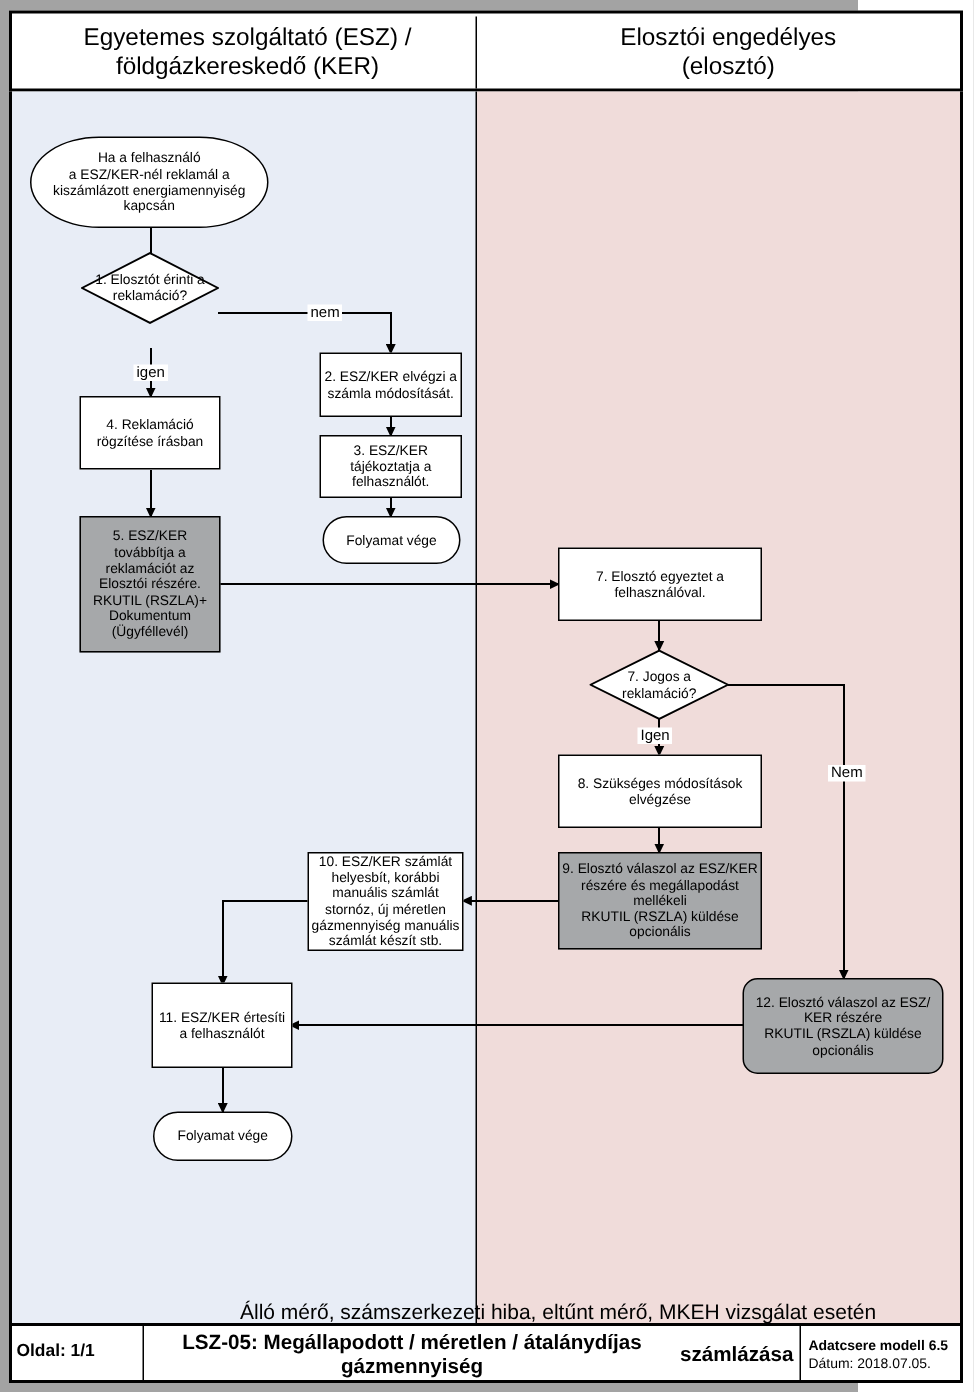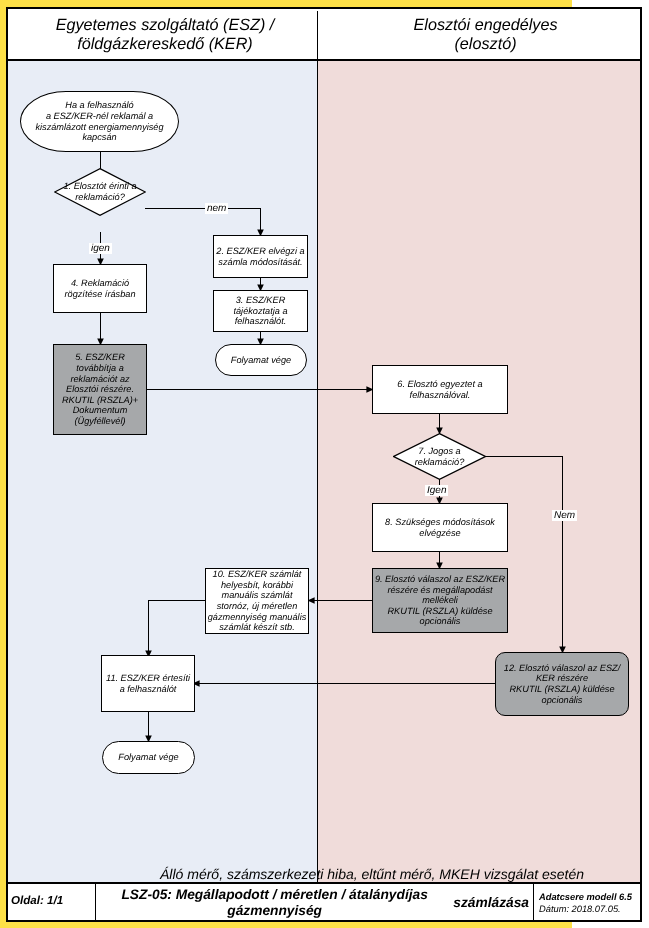--- a/index.html
+++ b/index.html
@@ -4,21 +4,21 @@
 <style>
   * { box-sizing: border-box; }
   html, body { margin:0; padding:0; background:#fff; }
   body {
     width: 649px; height: 928px;
     font-family: "Liberation Sans", sans-serif;
     overflow: hidden;
     -webkit-font-smoothing: antialiased;
     text-rendering: geometricPrecision;
   }
-  #page { position: relative; width: 572px; height: 928px; background:#fde047;font-style:italic; }
+  #page { position: relative; width: 572px; height: 928px; background:#a3a3a3; }
 
   
   .hdr-band { position:absolute; left:6px; top:7px; width:636px; height:54px;
               border:2px solid #000; background:#fff; display:flex; padding-top:2px; }
   .hdr-cell { display:flex; align-items:center; justify-content:center; text-align:center;
               font-size:16.2px; line-height:19px; color:#000; }
   .hdr-cell.left { width:310px; border-right:1.5px solid #000; padding-left:5px; }
   .hdr-cell.right { flex:1; padding-left:13px; }
 
   
@@ -158,21 +158,21 @@
           <div>továbbítja a</div>
           <div>reklamációt az</div>
           <div>Elosztói részére.</div>
           <div>RKUTIL (RSZLA)+</div>
           <div>Dokumentum</div>
           <div>(Ügyféllevél)</div>
         </div>
       </div>
       <div class="node process" style="left: 372px; top: 365px; width: 136px; height: 49px;">
         <div class="txt">
-          <div>6. Elosztó egyeztet a</div>
+          <div>7. Elosztó egyeztet a</div>
           <div>felhasználóval.</div>
         </div>
       </div>
       <div class="node decision" style="left: 393px; top: 433px; width: 93px; height: 47px;">
         <svg class="dia" viewBox="0 0 93 47">
           <path d="M 46.5 0.7 L 92.3 23.5 L 46.5 46.3 L 0.7 23.5 Z" fill="#fff" stroke="#000" stroke-width="1.3"></path>
         </svg>
         <div class="txt">
           <div>7. Jogos a</div>
           <div>reklamáció?</div>

